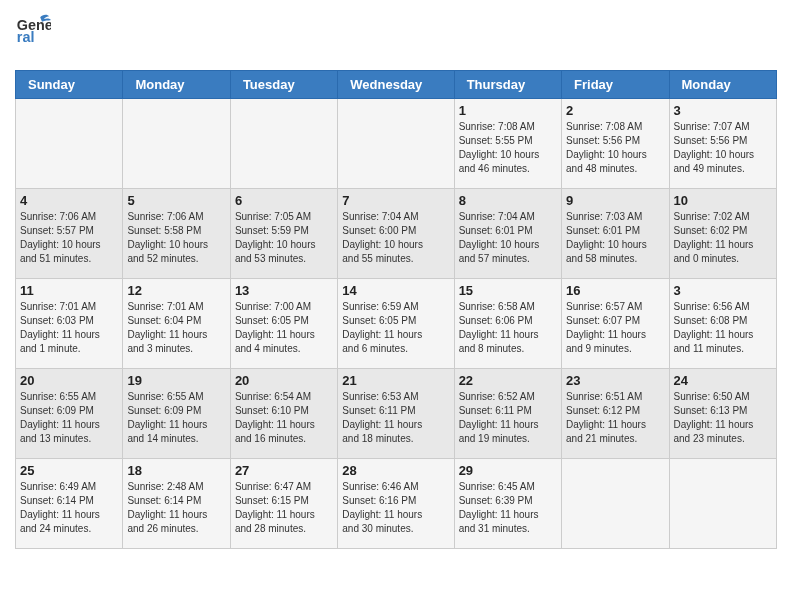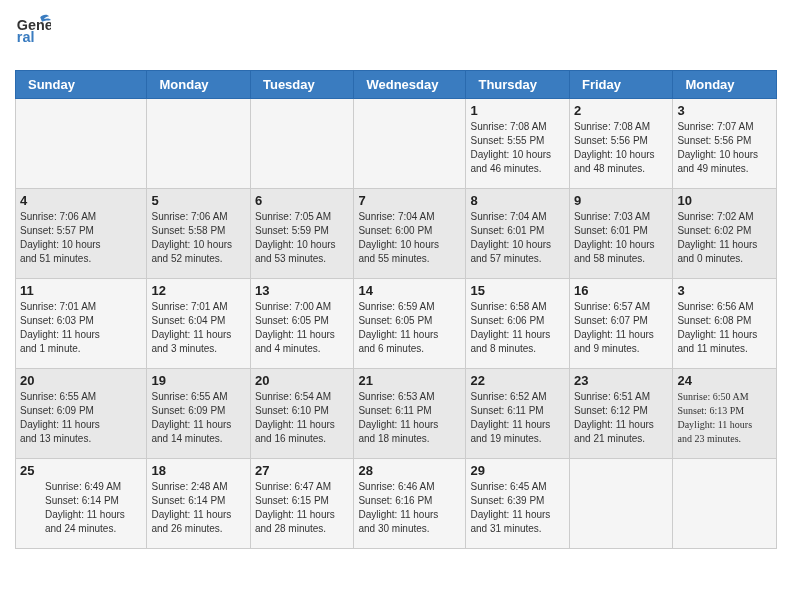--- a/index.html
+++ b/index.html
@@ -290,30 +290,30 @@
         </td>
         <td>
           <span class="day-num">23</span>
           <div class="day-info" style="white-space: pre-line;">Sunrise: 6:51 AM
 Sunset: 6:12 PM
 Daylight: 11 hours
 and 21 minutes.</div>
         </td>
         <td>
           <span class="day-num">24</span>
-          <div class="day-info" style="white-space: pre-line; font-family: Liberation Serif, serif;">Sunrise: 6:50 AM
+          <div class="day-info" style="white-space: pre-line;">Sunrise: 6:50 AM
 Sunset: 6:13 PM
 Daylight: 11 hours
 and 23 minutes.</div>
         </td>
       </tr>
       <tr>
         <td>
           <span class="day-num">25</span>
-          <div class="day-info" style="white-space: pre-line; margin-left: 25px;">Sunrise: 6:49 AM
+          <div class="day-info" style="white-space: pre-line;">Sunrise: 6:49 AM
 Sunset: 6:14 PM
 Daylight: 11 hours
 and 24 minutes.</div>
         </td>
         <td>
           <span class="day-num">18</span>
           <div class="day-info" style="white-space: pre-line;">Sunrise: 2:48 AM
 Sunset: 6:14 PM
 Daylight: 11 hours
 and 26 minutes.</div>

